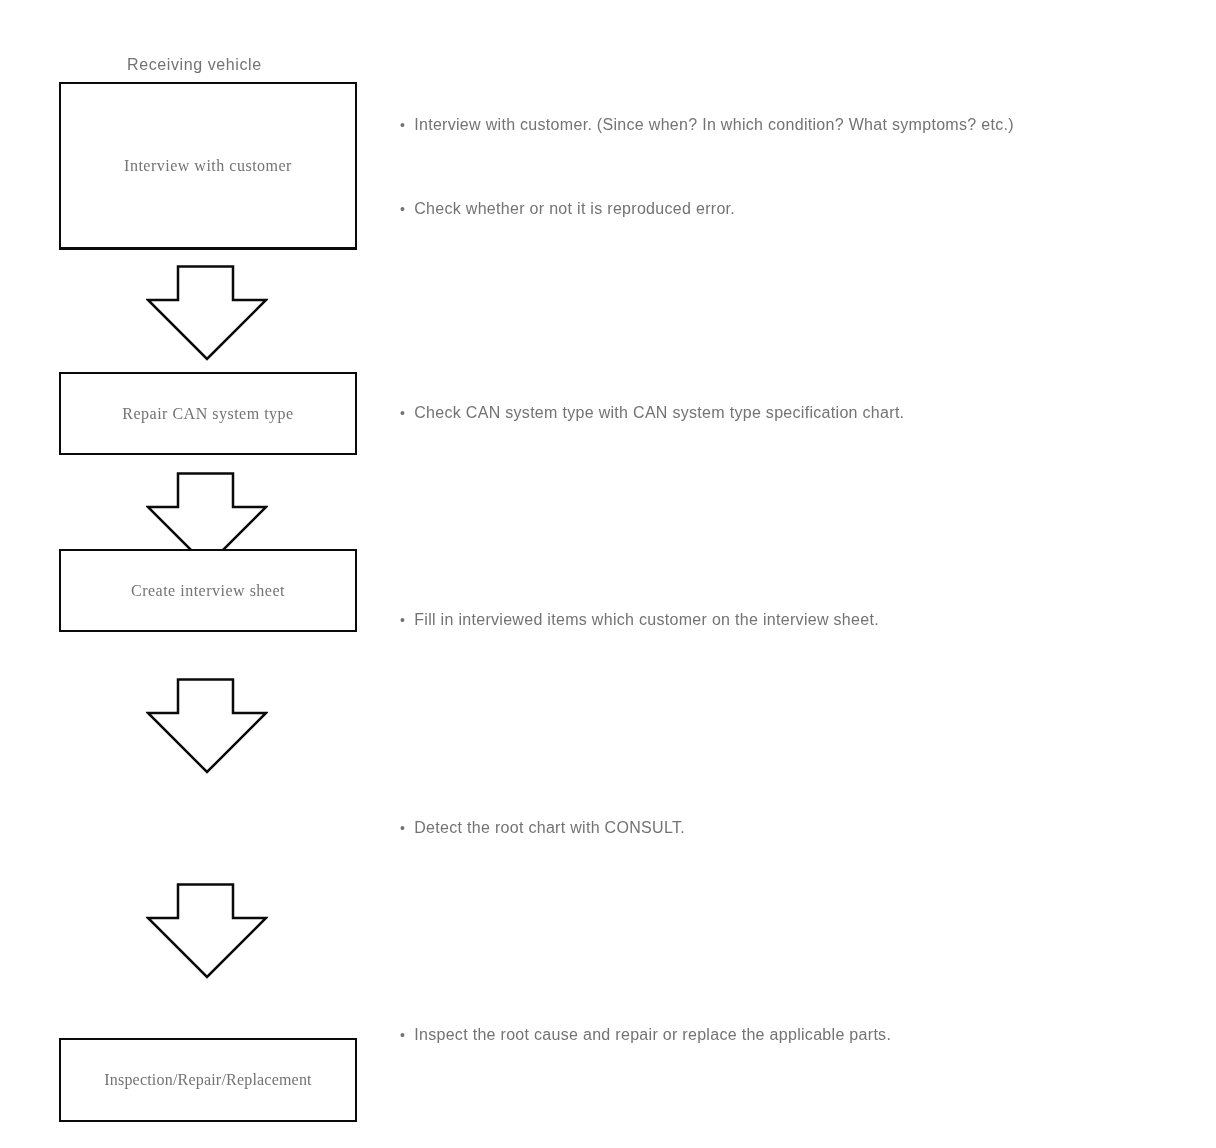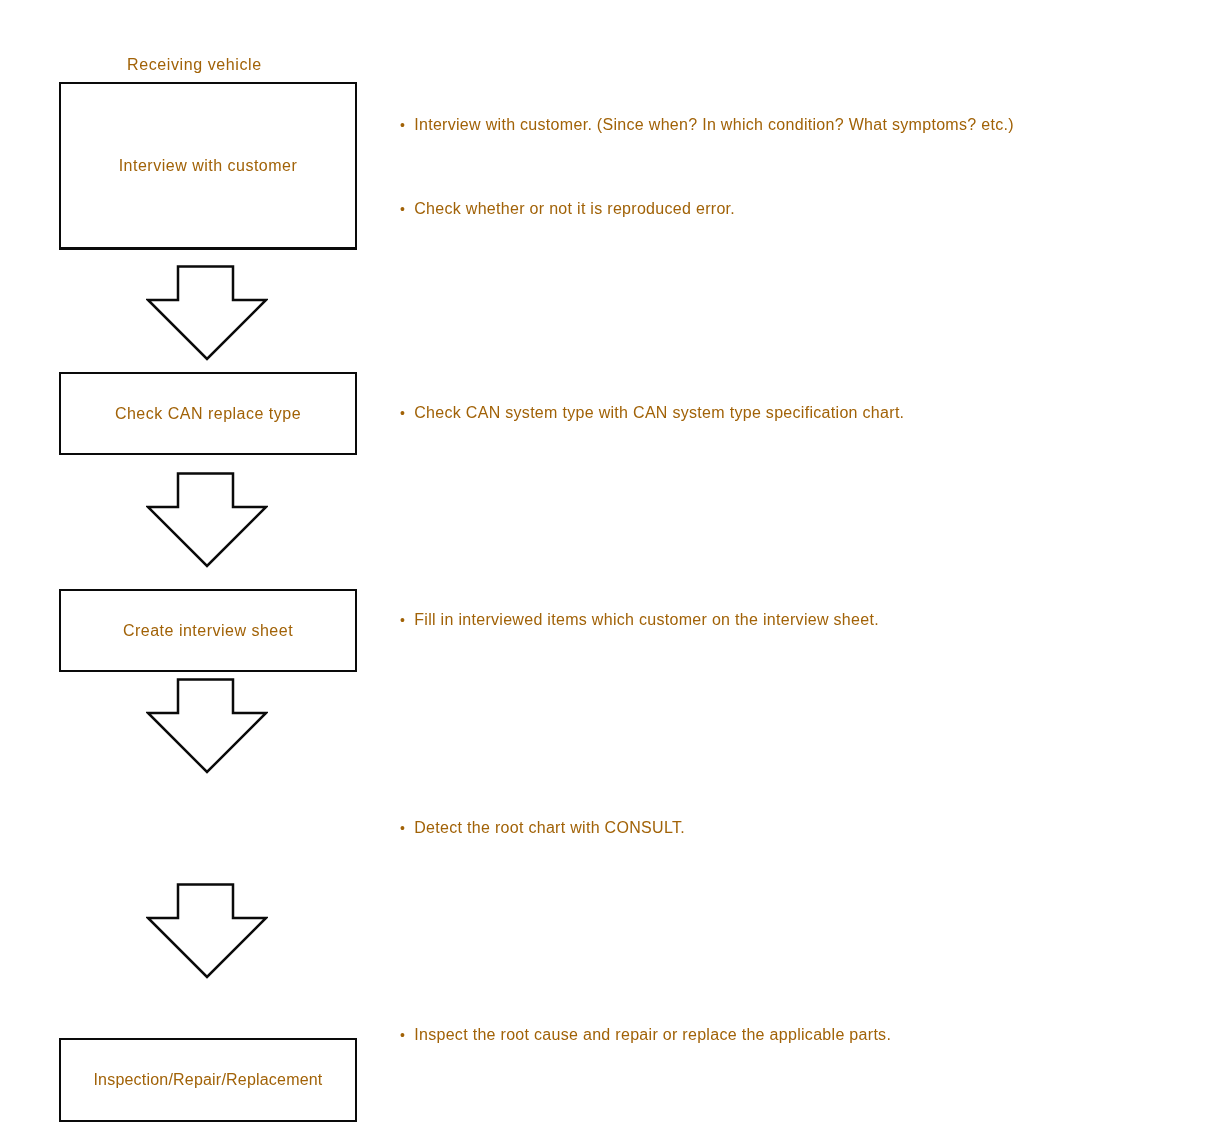--- a/index.html
+++ b/index.html
@@ -6,56 +6,57 @@
     margin: 0;
     padding: 0;
     background: #ffffff;
   }
   .canvas {
     position: relative;
     width: 1216px;
     height: 1148px;
     background: #ffffff;
     font-family: "Liberation Sans", "DejaVu Sans", sans-serif;
-    color: #a16207;
+    color: #737373;
     overflow: hidden;
   }
   .flow-title {
     position: absolute;
     left: 127px;
     top: 56px;
     font-size: 16px;
     letter-spacing: 0.6px;
     white-space: nowrap;
   }
   .flow-box {
     position: absolute;
     left: 59px;
     width: 294px;
     border: 2px solid #0a0a0a;
     background: #ffffff;
     display: flex;
     flex-direction: column;
+    font-family: Liberation Serif, serif;
   }
   .flow-box .cell {
     flex: 1;
     display: flex;
     align-items: center;
     justify-content: center;
     font-size: 16px;
     letter-spacing: 0.5px;
     text-align: center;
     white-space: nowrap;
   }
   .flow-box .cell.divided {
     border-bottom: 1.5px solid #0a0a0a;
   }
   #box-receiving { top: 82px; height: 164px; }
   #box-can      { top: 372px; height: 79px; }
-  #box-sheet    { top: 549px; height: 79px; margin-top: 40px; }
+  #box-sheet    { top: 549px; height: 79px; }
   #box-root     { top: 787px; height: 79px; }
   #box-inspect  { top: 993px; height: 80px; margin-top: 45px; }
   #box-inspect .cell { letter-spacing: 0.2px; }
 
   .down-arrow {
     position: absolute;
     left: 146px;
     width: 122px;
     height: 96px;
   }
@@ -93,21 +94,21 @@
 
   <div class="flow-box" id="box-receiving">
     <div class="cell divided">Interview with customer</div>
   </div>
 
   <svg class="down-arrow" id="arrow-1" viewBox="0 0 122 96">
     <polygon points="32,1.5 87,1.5 87,35 120,35 61,94 2,35 32,35" fill="#ffffff" stroke="#0a0a0a" stroke-width="2.5" stroke-linejoin="miter"></polygon>
   </svg>
 
   <div class="flow-box" id="box-can">
-    <div class="cell">Check CAN replace type</div>
+    <div class="cell">Repair CAN system type</div>
   </div>
 
   <svg class="down-arrow" id="arrow-2" viewBox="0 0 122 96">
     <polygon points="32,1.5 87,1.5 87,35 120,35 61,94 2,35 32,35" fill="#ffffff" stroke="#0a0a0a" stroke-width="2.5" stroke-linejoin="miter"></polygon>
   </svg>
 
   <div class="flow-box" id="box-sheet">
     <div class="cell">Create interview sheet</div>
   </div>
 

